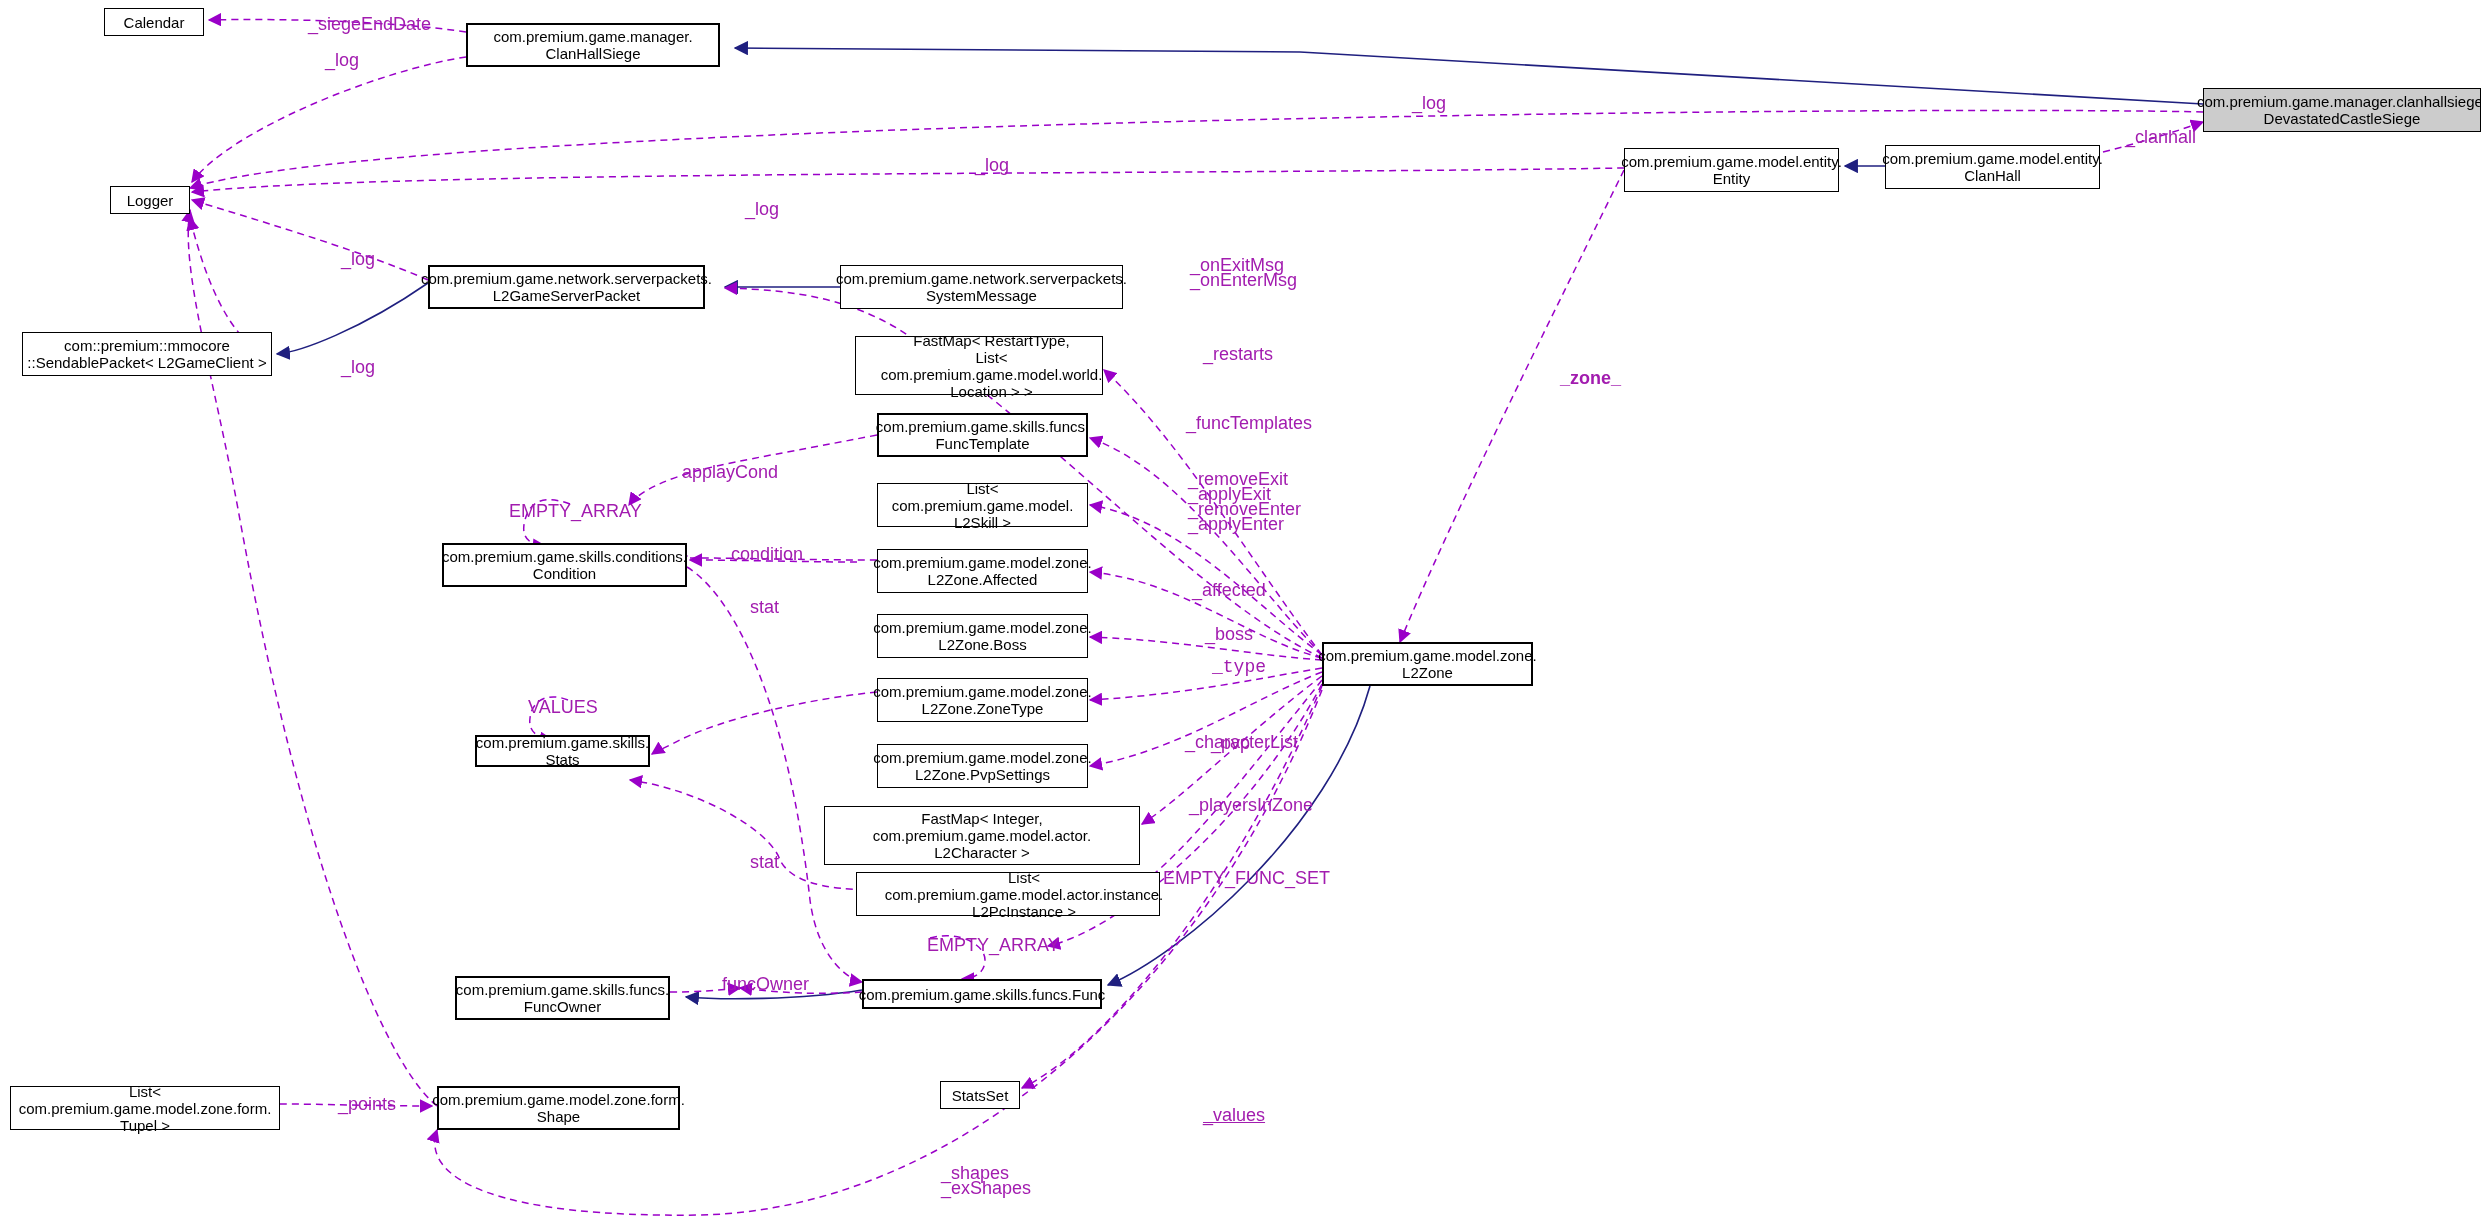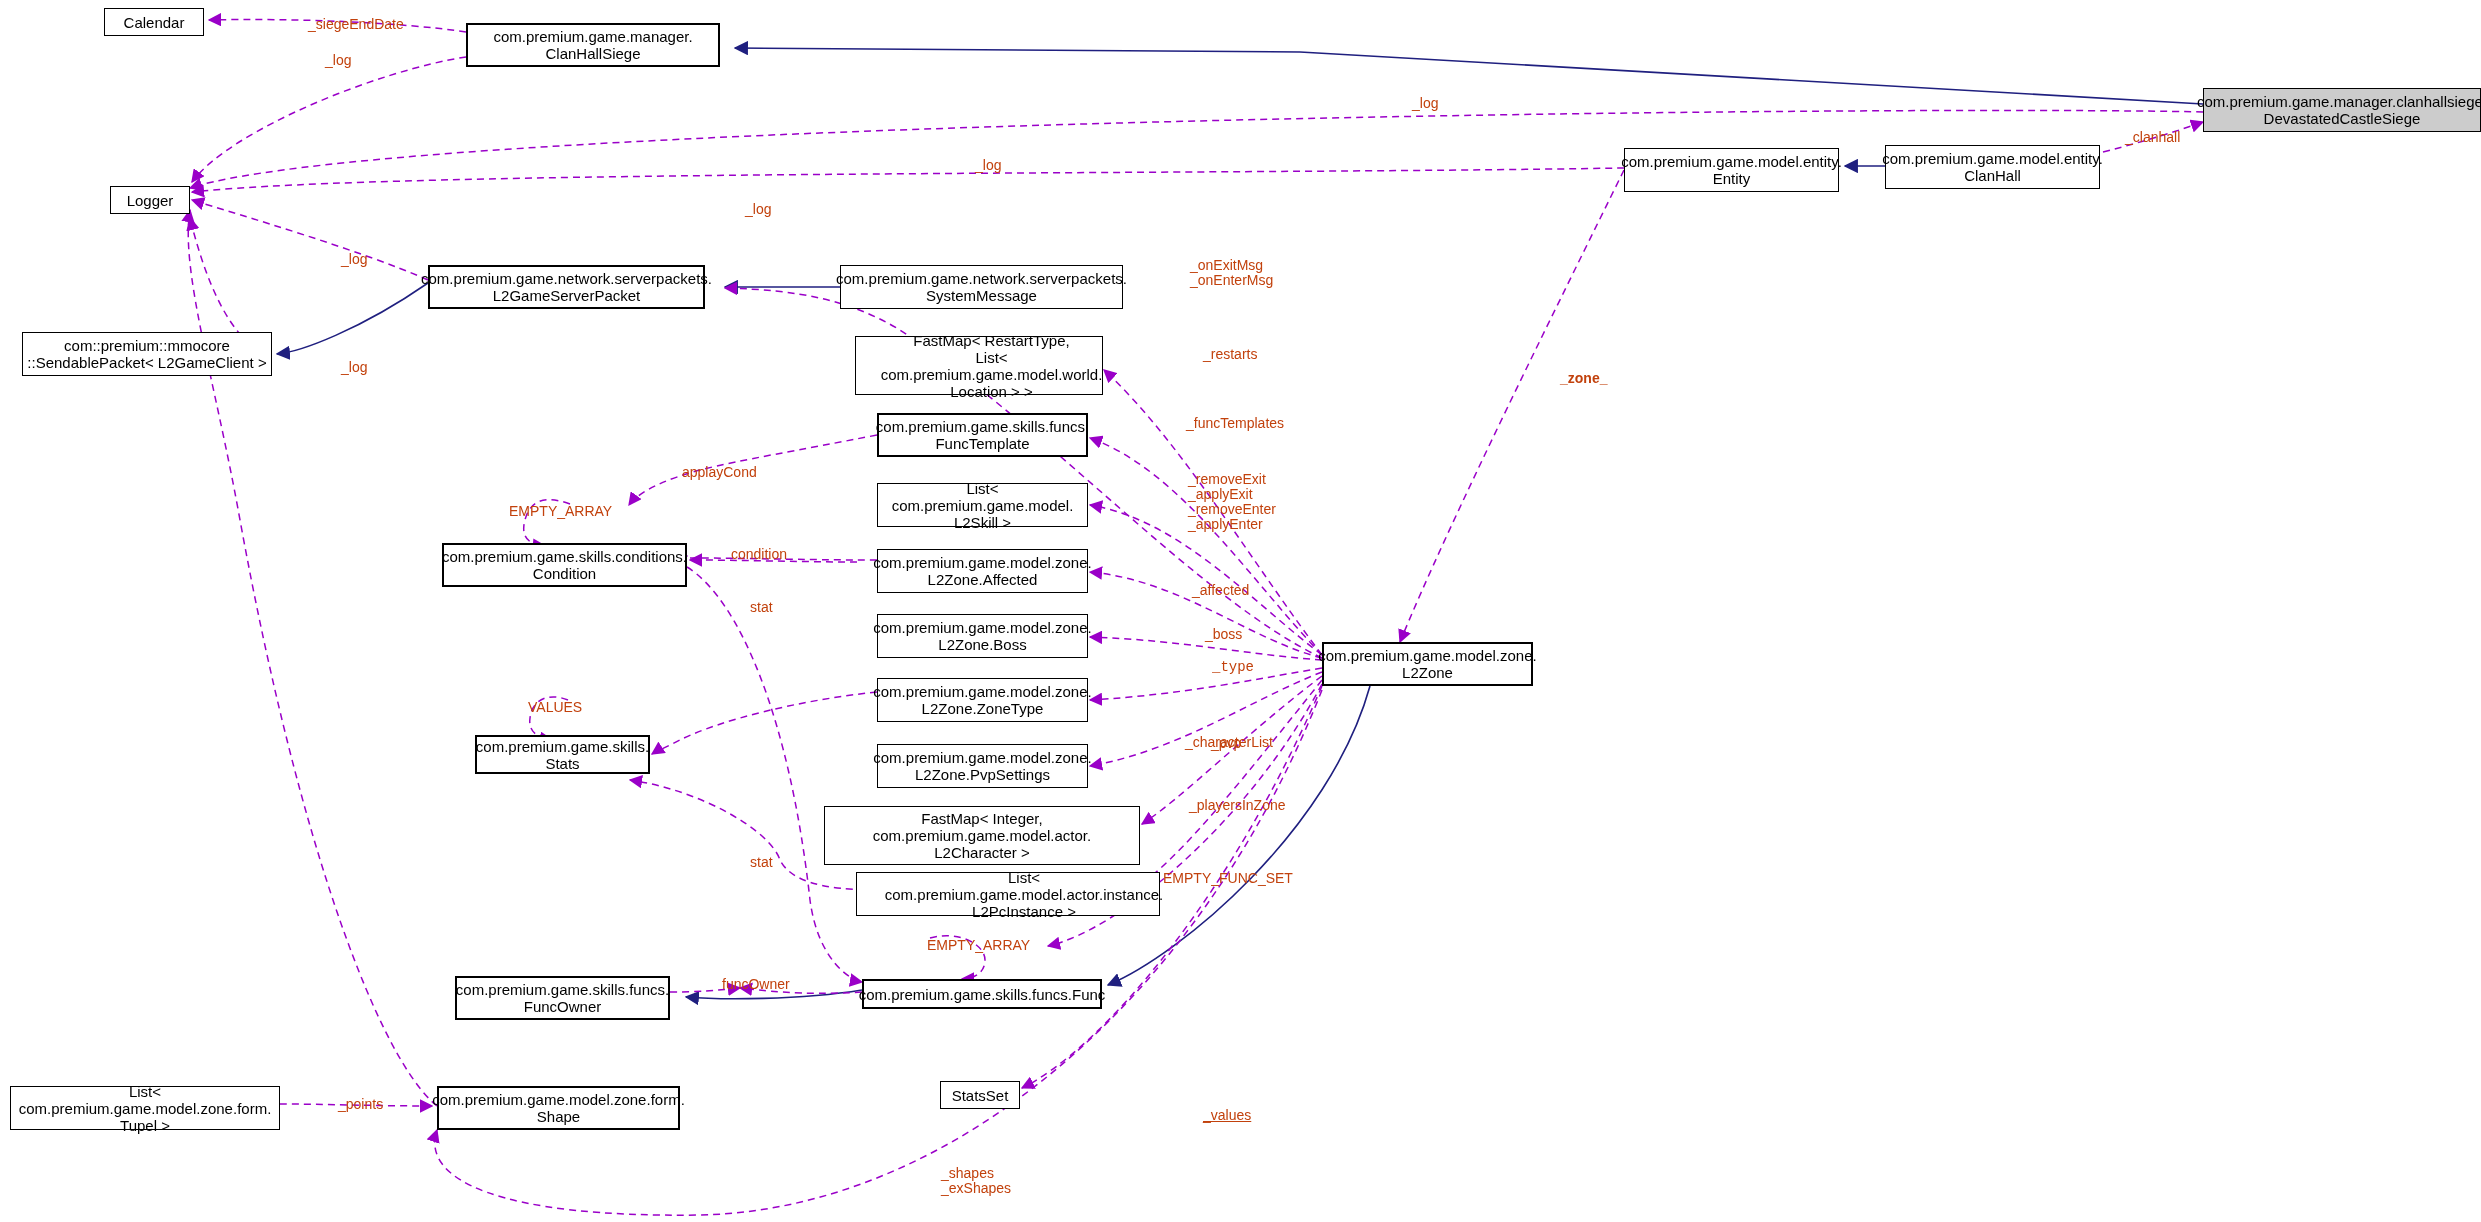--- a/index.html
+++ b/index.html
@@ -43,23 +43,23 @@
   }
   .node.highlight {
     background: #cccccc;
     border: 1px solid #000000;
   }
   .node.thick {
     border-width: 2px;
   }
   .edge-label {
     position: absolute;
-    font-size: 14px;
+    font-size: 18px;
     line-height: 15px;
-    color: #c2410c;
+    color: #a21caf;
     white-space: pre-line;
     text-align: left;
     z-index: 6;
     background: transparent;
   }
 </style>
 </head>
 <body>
 
 <div id="canvas">
@@ -149,21 +149,21 @@
 Condition</span></div>
   <div class="node" style="left:877px;top:549px;width:211px;height:44px;"><span>com.premium.game.model.zone.
 L2Zone.Affected</span></div>
   <div class="node" style="left:877px;top:614px;width:211px;height:44px;"><span>com.premium.game.model.zone.
 L2Zone.Boss</span></div>
   <div class="node thick" style="left:1322px;top:642px;width:211px;height:44px;"><span>com.premium.game.model.zone.
 L2Zone</span></div>
   <div class="node" style="left:877px;top:678px;width:211px;height:44px;"><span>com.premium.game.model.zone.
 L2Zone.ZoneType</span></div>
   <div class="edge-label" style="left:528px;top:700px;"><span>VALUES</span></div>
-  <div class="node thick" style="left:475px;top:735px;width:175px;height:39px;"><span>com.premium.game.skills.
+  <div class="node thick" style="left:475px;top:735px;width:175px;height:32px;"><span>com.premium.game.skills.
 Stats</span></div>
   <div class="node" style="left:877px;top:744px;width:211px;height:44px;"><span>com.premium.game.model.zone.
 L2Zone.PvpSettings</span></div>
   <div class="node" style="left:824px;top:806px;width:316px;height:59px;"><span>FastMap&lt; Integer, com.premium.game.model.actor.
 L2Character &gt;</span></div>
   <div class="node" style="left:856px;top:872px;width:304px;height:44px;padding-left:35px;"><span>List&lt; com.premium.game.model.actor.instance.
 L2PcInstance &gt;</span></div>
   <div class="edge-label" style="left:927px;top:938px;"><span>EMPTY_ARRAY</span></div>
   <div class="node thick" style="left:455px;top:976px;width:215px;height:44px;"><span>com.premium.game.skills.funcs.
 FuncOwner</span></div>

